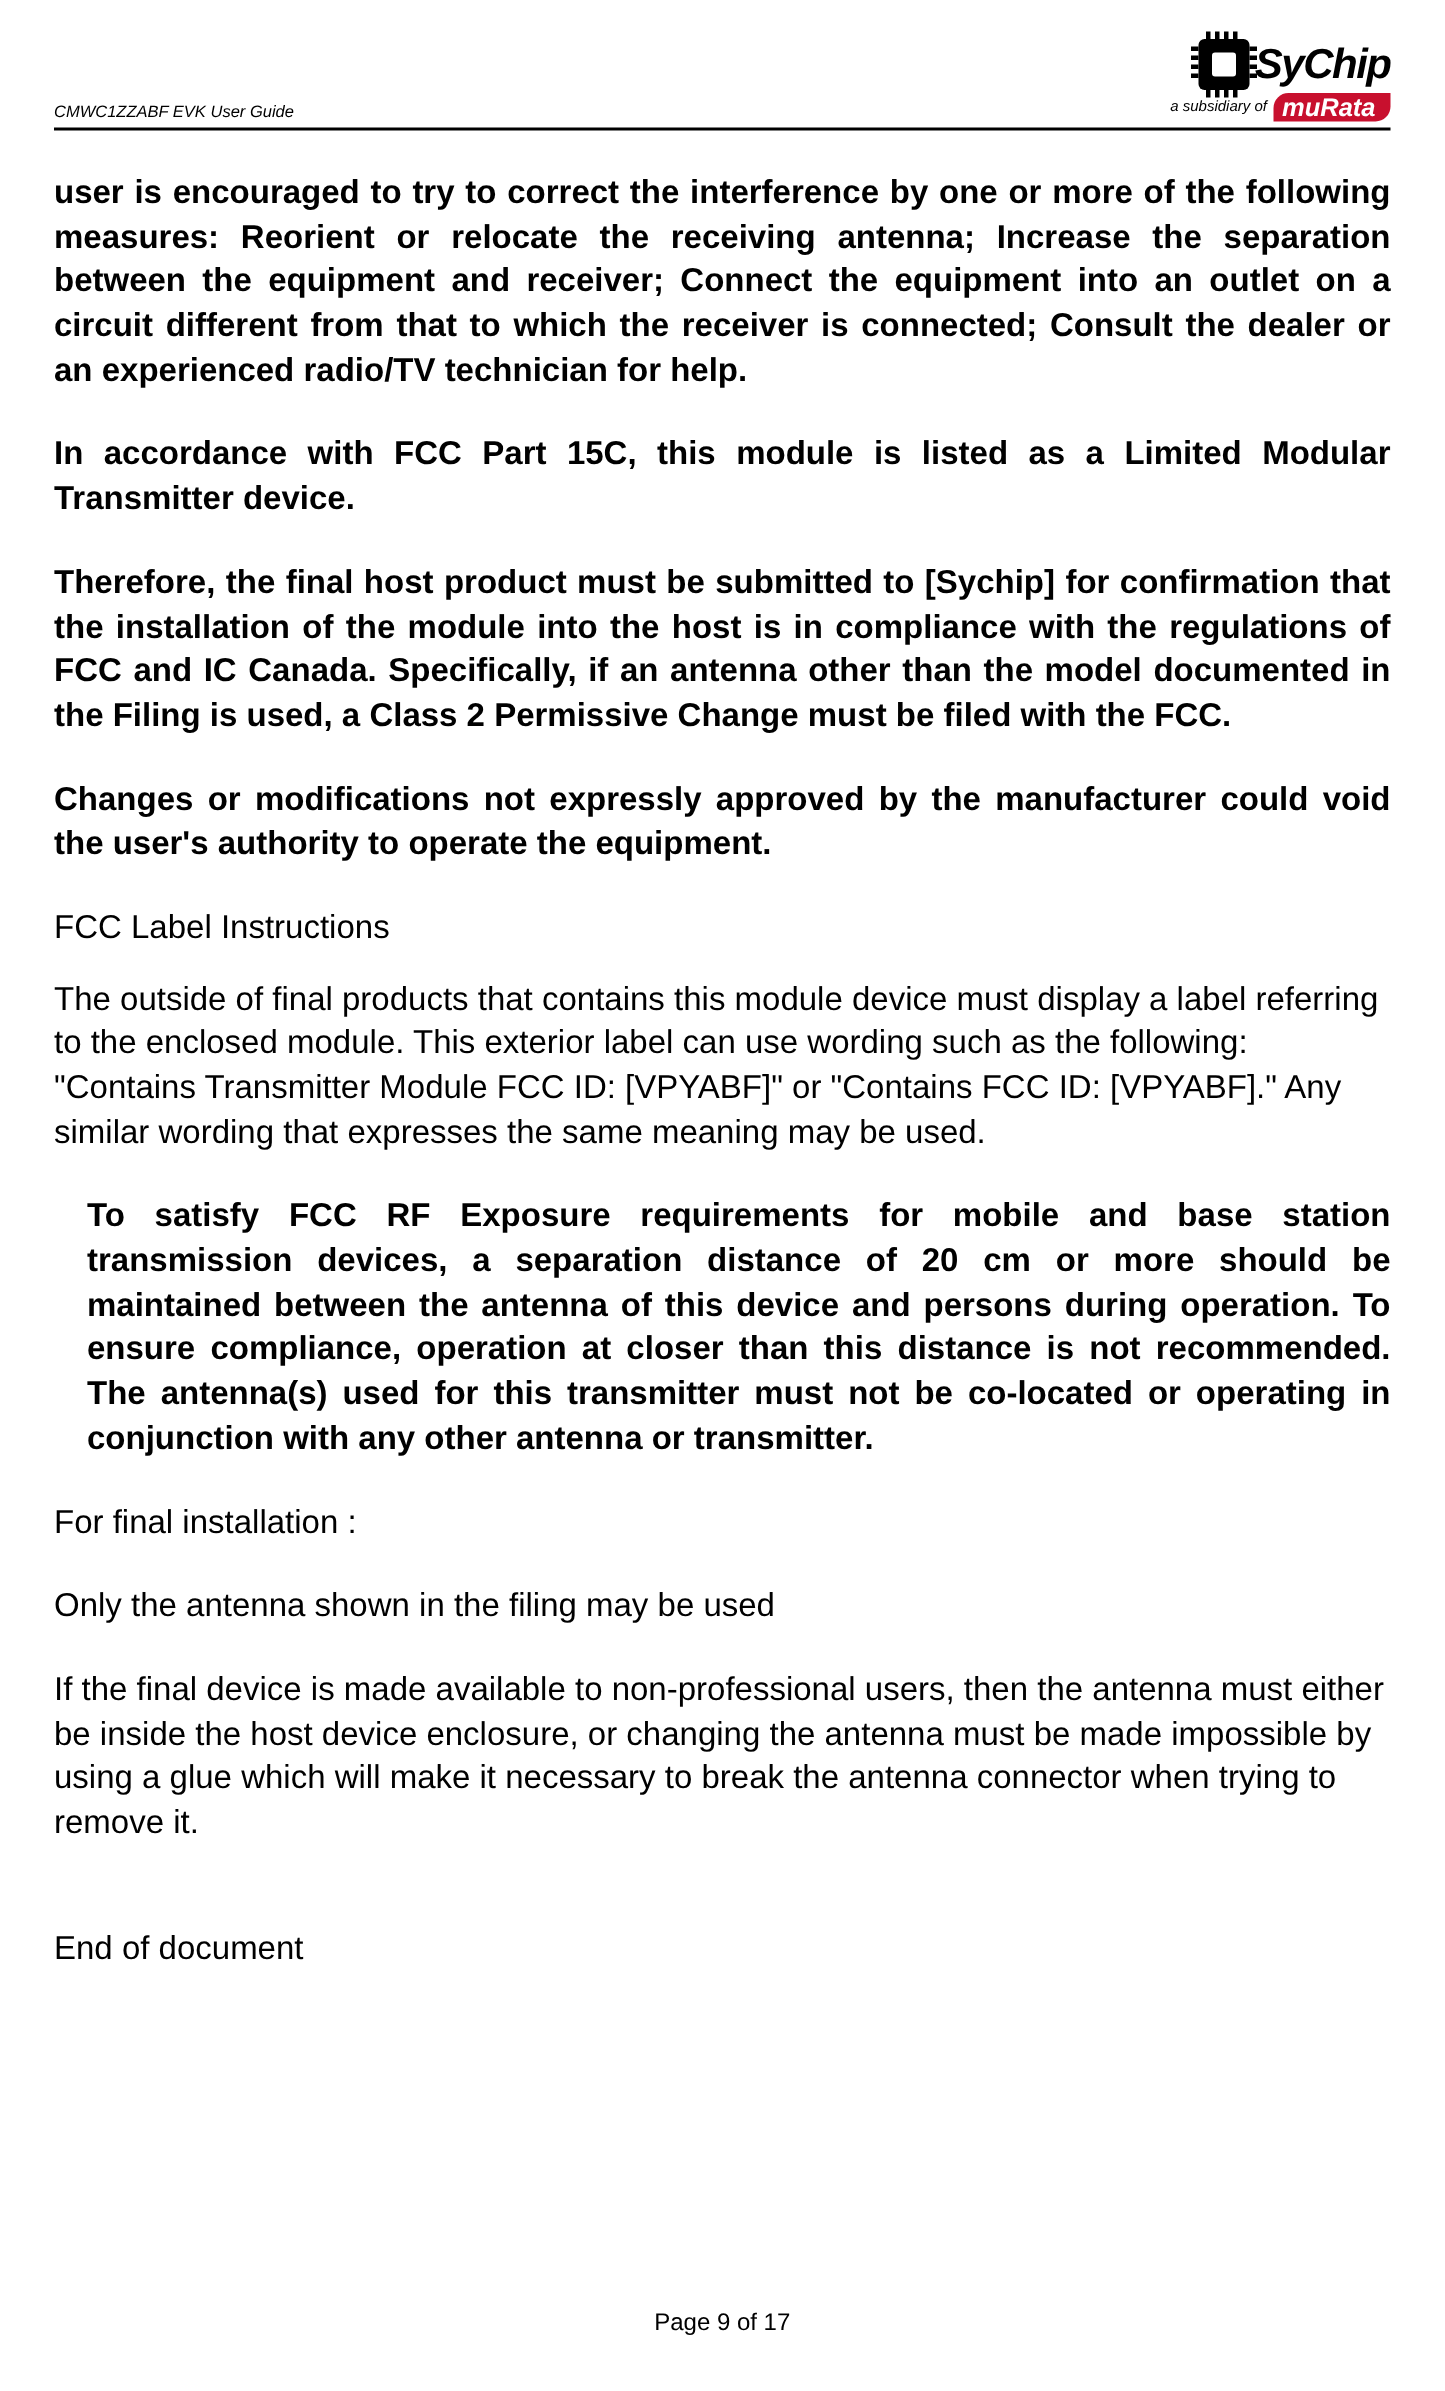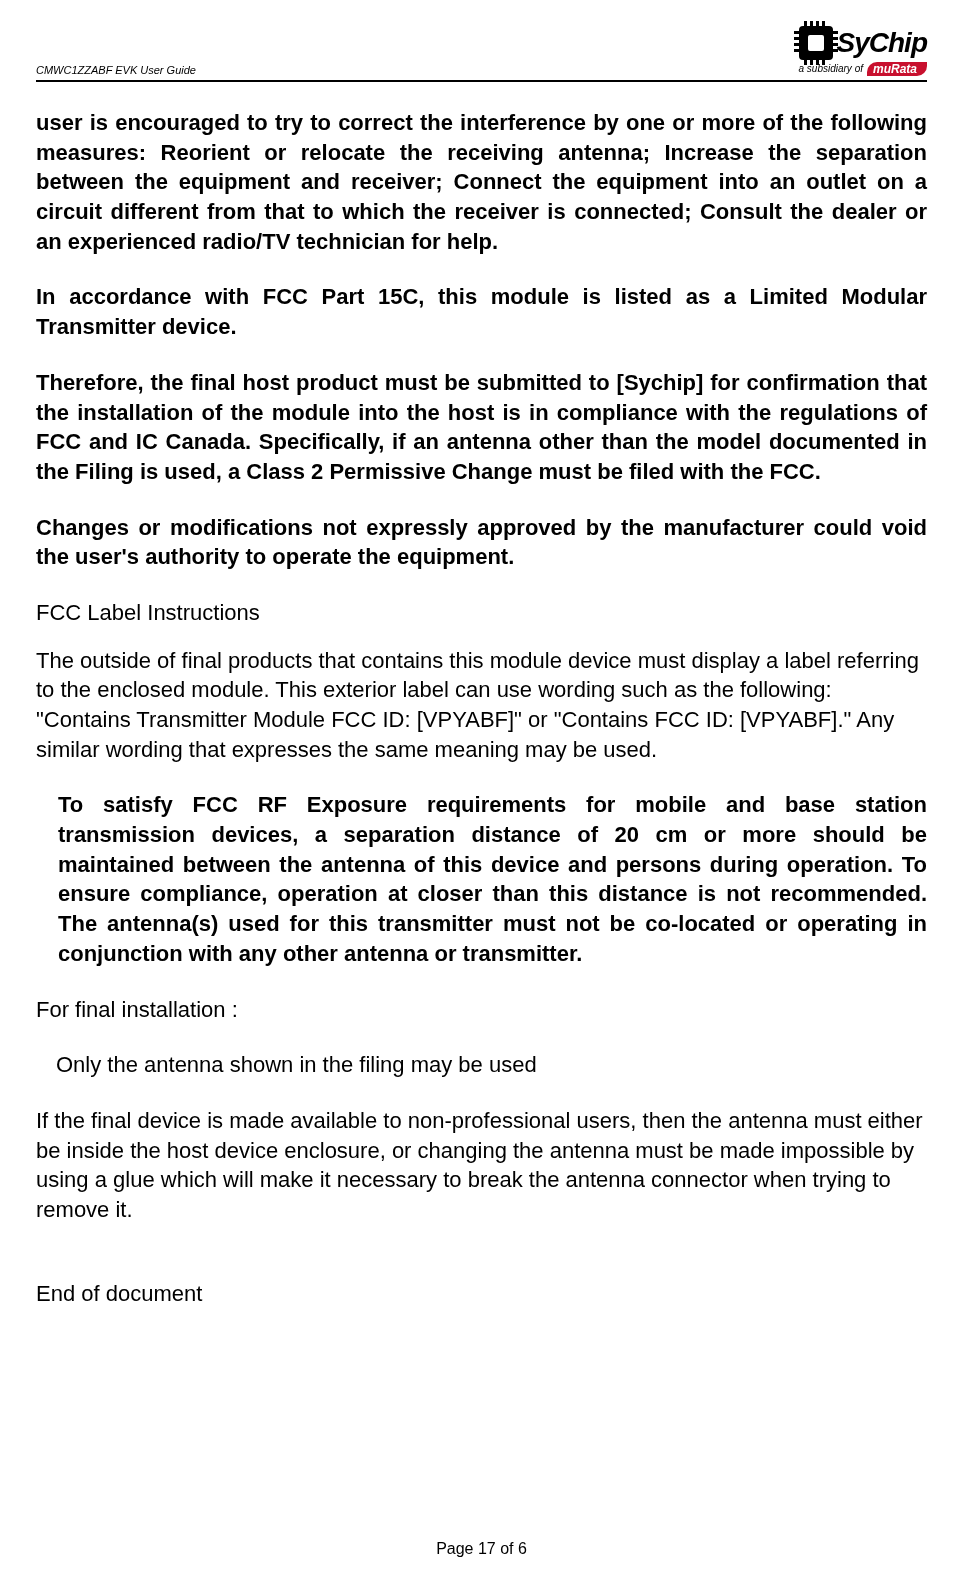--- a/index.html
+++ b/index.html
@@ -83,37 +83,37 @@
     margin-top: 2px;
     display: flex;
     align-items: center;
     gap: 4px;
   }
   .murata-badge {
     background: #c8102e;
     color: #fff;
     font-style: italic;
     font-weight: bold;
-    font-size: 12px;
+    font-size: 17px;
     padding: 1px 10px 1px 6px;
     border-radius: 10px 0 10px 0;
   }
   .body {
     font-size: 22px;
     line-height: 1.35;
   }
   .body p { margin-bottom: 26px; }
   .justify { text-align: justify; font-weight: bold; }
   .indent { padding-left: 22px; }
   .section-title {
     font-size: 22px;
     margin-bottom: 0;
   }
   .after-title { margin-top: 18px; }
-  .no-bottom { margin-bottom: 0; margin-left: 20px; }
+  .no-bottom { margin-bottom: 0; }
   .end-doc { margin-top: 54px; }
   .footer {
     position: absolute;
     bottom: 36px;
     left: 0;
     width: 100%;
     text-align: center;
     font-size: 16px;
   }
 </style>
@@ -174,14 +174,14 @@
     <p class="justify indent">To satisfy FCC RF Exposure requirements for mobile and base station transmission devices, a separation distance of 20 cm or more should be maintained between the antenna of this device and persons during operation. To ensure compliance, operation at closer than this distance is not recommended. The antenna(s) used for this transmitter must not be co-located or operating in conjunction with any other antenna or transmitter.</p>
 
     <p>For final installation :</p>
 
     <p class="no-bottom">Only the antenna shown in the filing may be used</p>
     <p>If the final device is made available to non-professional users, then the antenna must either be inside the host device enclosure, or changing the antenna must be made impossible by using a glue which will make it necessary to break the antenna connector when trying to remove it.</p>
 
     <p class="end-doc">End of document</p>
   </div>
 
-  <div class="footer">Page  17  of  6</div>
+  <div class="footer">Page  9  of  17</div>
 </div>
 
 </body></html>

